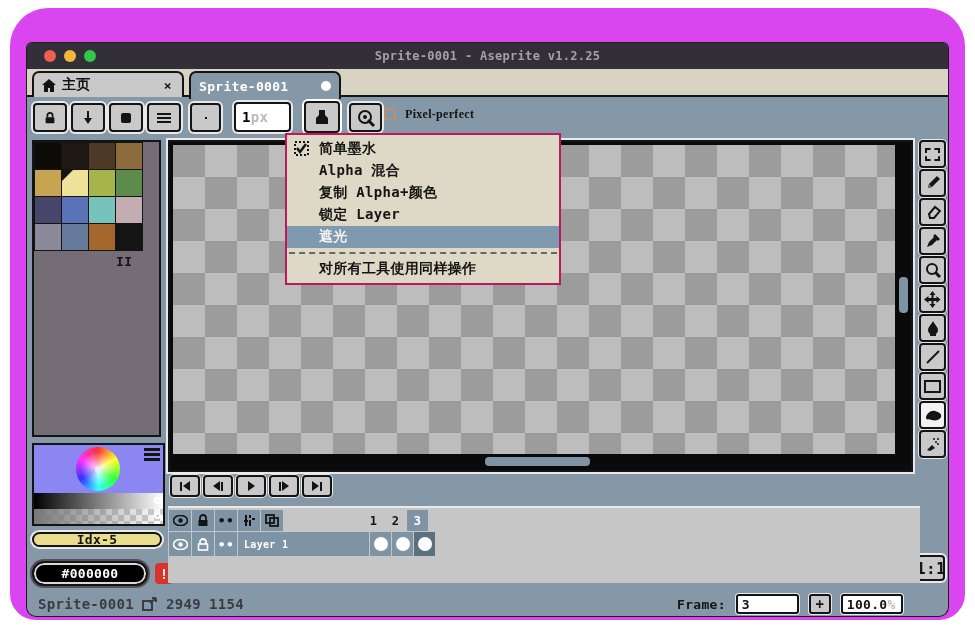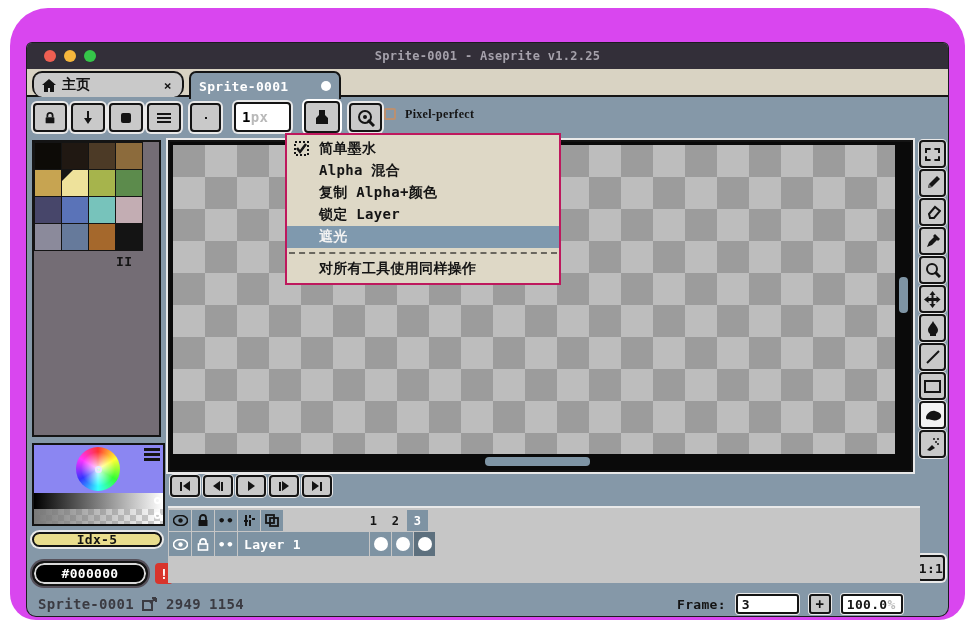--- a/index.html
+++ b/index.html
@@ -21,21 +21,21 @@
   .t-red{ left:17px; background:#ee5f52; } .t-yellow{ left:37px; background:#f5b63c; }
   .t-green{ left:57px; background:#35c649; }
   .win-title { position:absolute; top:6px; width:100%; text-align:center;
     color:#a5a1ab; font-size:12px; }
 
   
   .tabbar { position:absolute; left:0; top:26px; width:100%; height:28px;
     background:#d9d3c3; border-bottom:2px solid #141414; }
   .tab { position:absolute; top:2px; height:26px; display:flex; align-items:center;
     border:2px solid #141414; border-bottom:none; border-radius:7px 7px 0 0; padding:0 8px; }
-  .tab-home { left:5px; width:152px; background:#c9c9c9; color:#141414;border-radius:10px; }
+  .tab-home { left:5px; width:152px; background:#c9c9c9; color:#141414; }
   .tab-home .tab-label { flex:1; font-size:14px; }
   .tab-close { font-size:13px; color:#141414; padding:0 2px; }
   .tab-active { left:162px; width:152px; background:#8598a8; color:#fff; height:28px; }
   .tab-active .tab-label { flex:1; font-size:13px; }
   .tab-dot { width:10px; height:10px; border-radius:50%; background:#fff; }
 
   
   .toolbtn { position:absolute; top:60px; height:29px; background:#c9c9c9;
     border:2px solid #141414; border-radius:4px; box-shadow:0 0 0 2px #e9e9e9;
     display:flex; align-items:center; justify-content:center; }
@@ -101,21 +101,21 @@
 
   
   .tools { position:absolute; left:892px; top:97px; width:27px; }
   .tool { width:27px; height:28px; margin-bottom:1px; background:#c9c9c9;
     border:2px solid #141414; border-radius:4px; box-shadow:0 0 0 1px #e9e9e9;
     display:flex; align-items:center; justify-content:center; }
   .tool svg { display:block; }
 
   .ratio-btn { position:absolute; left:890px; top:512px; width:28px; height:26px;
     background:#c9c9c9; border:2px solid #141414; border-radius:4px; box-shadow:0 0 0 2px #e9e9e9;
-    color:#141414; font-size:13px; display:flex; align-items:center; justify-content:center; }
+    color:#141414; font-size:16px; display:flex; align-items:center; justify-content:center; }
 
   
   .playback { position:absolute; left:143px; top:432px; display:flex; gap:3px; }
   .pb-btn { width:30px; height:22px; background:#c9c9c9; border:2px solid #141414;
     border-radius:4px; box-shadow:0 0 0 1px #e9e9e9;
     display:flex; align-items:center; justify-content:center; gap:1px; }
   .bar { width:2px; height:9px; background:#141414; }
   .tri-r { width:0; height:0; border-left:7px solid #141414;
     border-top:5px solid transparent; border-bottom:5px solid transparent; }
   .tri-l { width:0; height:0; border-right:7px solid #141414;
@@ -129,21 +129,21 @@
     display:flex; align-items:center; justify-content:center; color:#141414; }
   .frame-cells { position:absolute; left:195px; top:2px; display:flex; }
   .fcell { width:21px; height:21px; margin-right:1px; display:flex; align-items:center;
     justify-content:center; font-size:12px; }
   .fcell.normal { background:#c6c6c6; color:#141414; }
   .fcell.selected { background:#7e93a3; color:#fff; }
   .tl-layer { position:absolute; left:1px; top:24px; height:24px; display:flex; }
   .tl-lcell { width:22px; height:24px; background:#7e93a3; margin-right:1px;
     display:flex; align-items:center; justify-content:center; color:#fff; }
   .layer-name { width:131px; height:24px; background:#7e93a3; margin-right:1px;
-    color:#fff; font-size:13px; display:flex; align-items:center; padding-left:6px; }
+    color:#fff; font-size:10px; display:flex; align-items:center; padding-left:6px; }
   .cel { width:21px; height:24px; margin-right:1px; background:#7e93a3;
     display:flex; align-items:center; justify-content:center; }
   .cel.selected { background:#5d707e; }
   .cel i { width:14px; height:14px; border-radius:50%; background:#fff; display:block; }
 
   
   .status-left { position:absolute; left:11px; top:553px; display:flex; align-items:center;
     gap:8px; color:#3b3b42; font-size:14px; }
   .status-right { position:absolute; left:650px; top:551px; display:flex; align-items:center;
     gap:10px; color:#141414; font-size:13px; }

